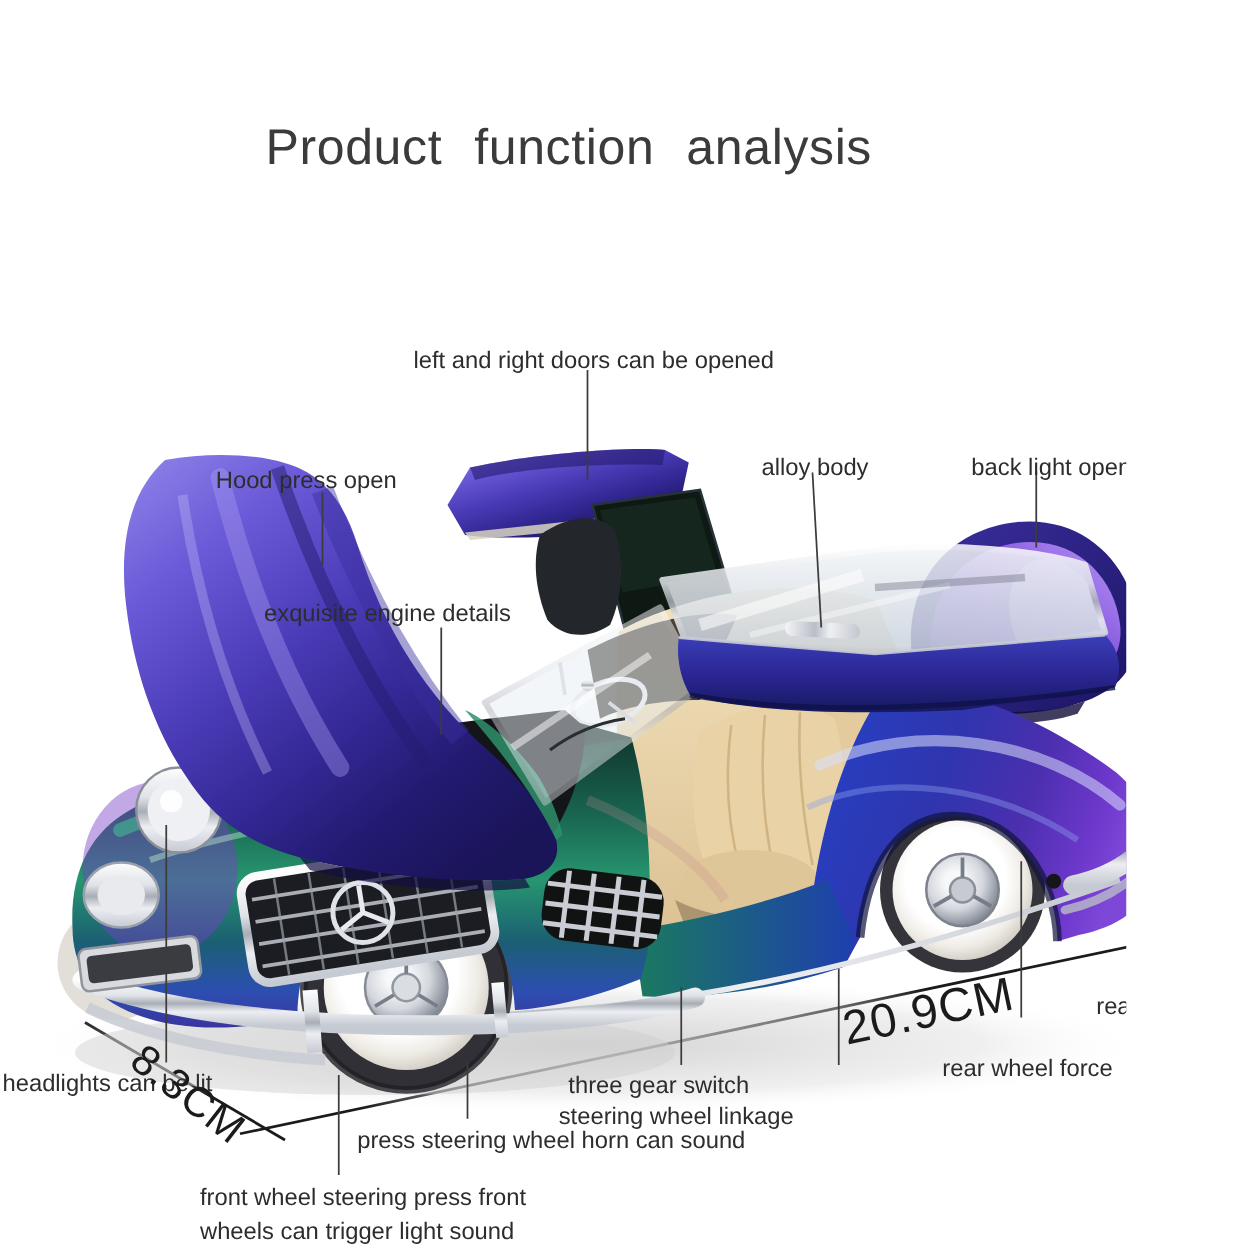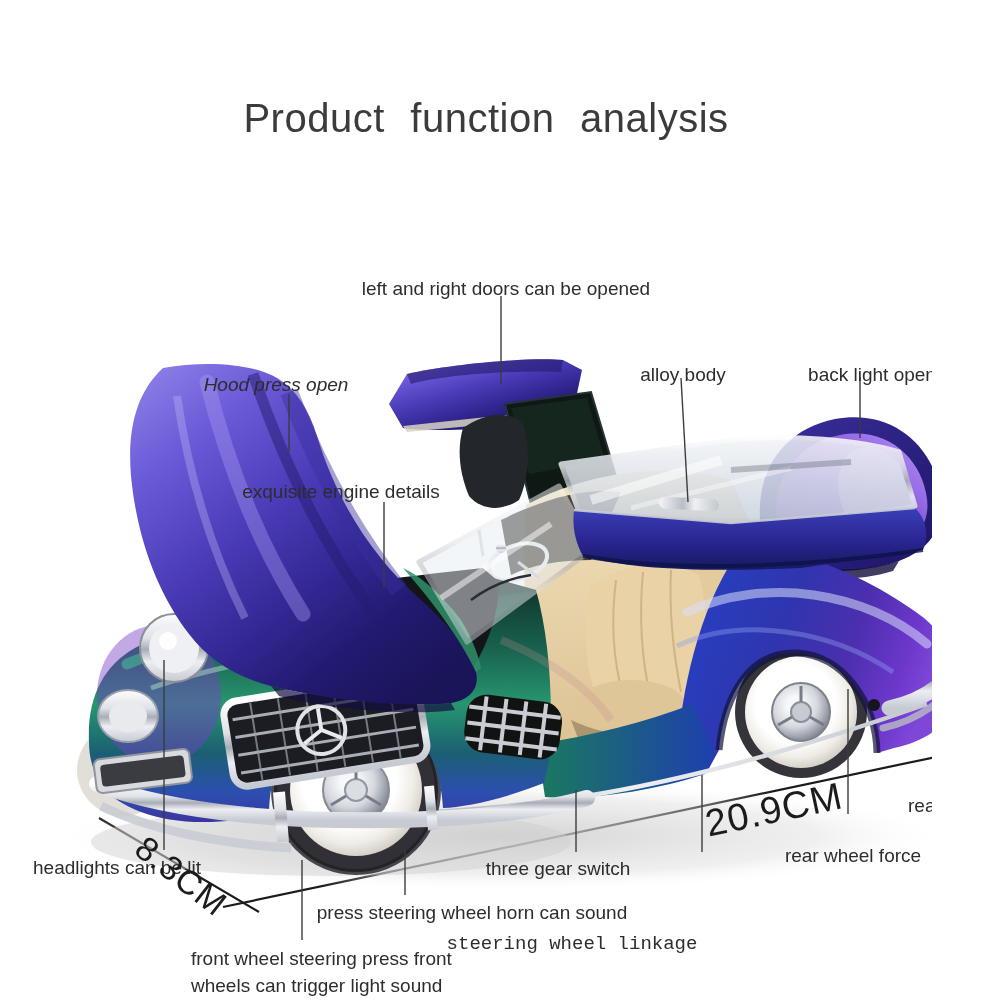--- a/index.html
+++ b/index.html
@@ -1,17 +1,17 @@
 <!DOCTYPE html>
 <html><head>
 <meta charset="utf-8">
 <style>
   html,body{margin:0;padding:0;background:#fff;}
   .stage{position:relative;width:901px;height:1000px;background:#ffffff;overflow:hidden;
-         font-family:"Liberation Sans",sans-serif;margin-left:31px;}
+         font-family:"Liberation Sans",sans-serif;}
   .scene{position:absolute;left:0;top:0;width:1000px;height:1000px;}
   .title{position:absolute;top:96px;left:455px;transform:translateX(-50%);
          font-size:40px;color:#3b3b3d;letter-spacing:0.5px;word-spacing:14px;white-space:nowrap;}
   .lbl{position:absolute;font-size:19px;line-height:1.3;color:#2d2d2d;white-space:nowrap;}
   .ctr{transform:translateX(-50%);}
   .dim{position:absolute;color:#1b1b1b;white-space:nowrap;}
   .dim-h{top:548px;left:974px;font-size:30px;transform:translate(-50%,-50%) rotate(90deg);letter-spacing:2px;}
   .dim-l{top:810px;left:743px;font-size:38px;transform:translate(-50%,-50%) rotate(-12deg);letter-spacing:1px;}
   .dim-w{top:876px;left:150px;font-size:34px;transform:translate(-50%,-50%) rotate(38deg);letter-spacing:1px;}
 </style>
@@ -285,29 +285,29 @@
       <path d="M671,775 V852"></path>
       <path d="M374,850 V895"></path>
       <path d="M271,860 V940"></path>
       <path d="M133,660 V850"></path>
     </g>
   </svg>
 
   <div class="title">Product function analysis</div>
 
   <div class="lbl ctr" style="left:475px;top:277px;">left and right doors can be opened</div>
-  <div class="lbl ctr" style="left:245px;top:373px;font-style:italic;">Hood press open</div>
+  <div class="lbl ctr" style="left:245px;top:373px;">Hood press open</div>
   <div class="lbl ctr" style="left:310px;top:480px;">exquisite engine details</div>
   <div class="lbl ctr" style="left:652px;top:363px;">alloy body</div>
   <div class="lbl ctr" style="left:841px;top:363px;">back light open</div>
   <div class="lbl" style="left:2px;top:856px;">headlights can be lit</div>
   <div class="lbl" style="left:877px;top:794px;">rear lights can be lit</div>
   <div class="lbl ctr" style="left:822px;top:844px;">rear wheel force</div>
   <div class="lbl ctr" style="left:527px;top:857px;">three gear switch</div>
-  <div class="lbl ctr" style="left:541px;top:932px;font-family:Liberation Mono, monospace;">steering wheel linkage</div>
+  <div class="lbl ctr" style="left:541px;top:882px;">steering wheel linkage</div>
   <div class="lbl ctr" style="left:441px;top:901px;">press steering wheel horn can sound</div>
   <div class="lbl" style="left:160px;top:947px;">front wheel steering press front</div>
   <div class="lbl" style="left:160px;top:974px;">wheels can trigger light sound</div>
 
   <div class="dim dim-h">6CM</div>
   <div class="dim dim-l">20.9CM</div>
   <div class="dim dim-w">8.3CM</div>
 
 </div>
 

